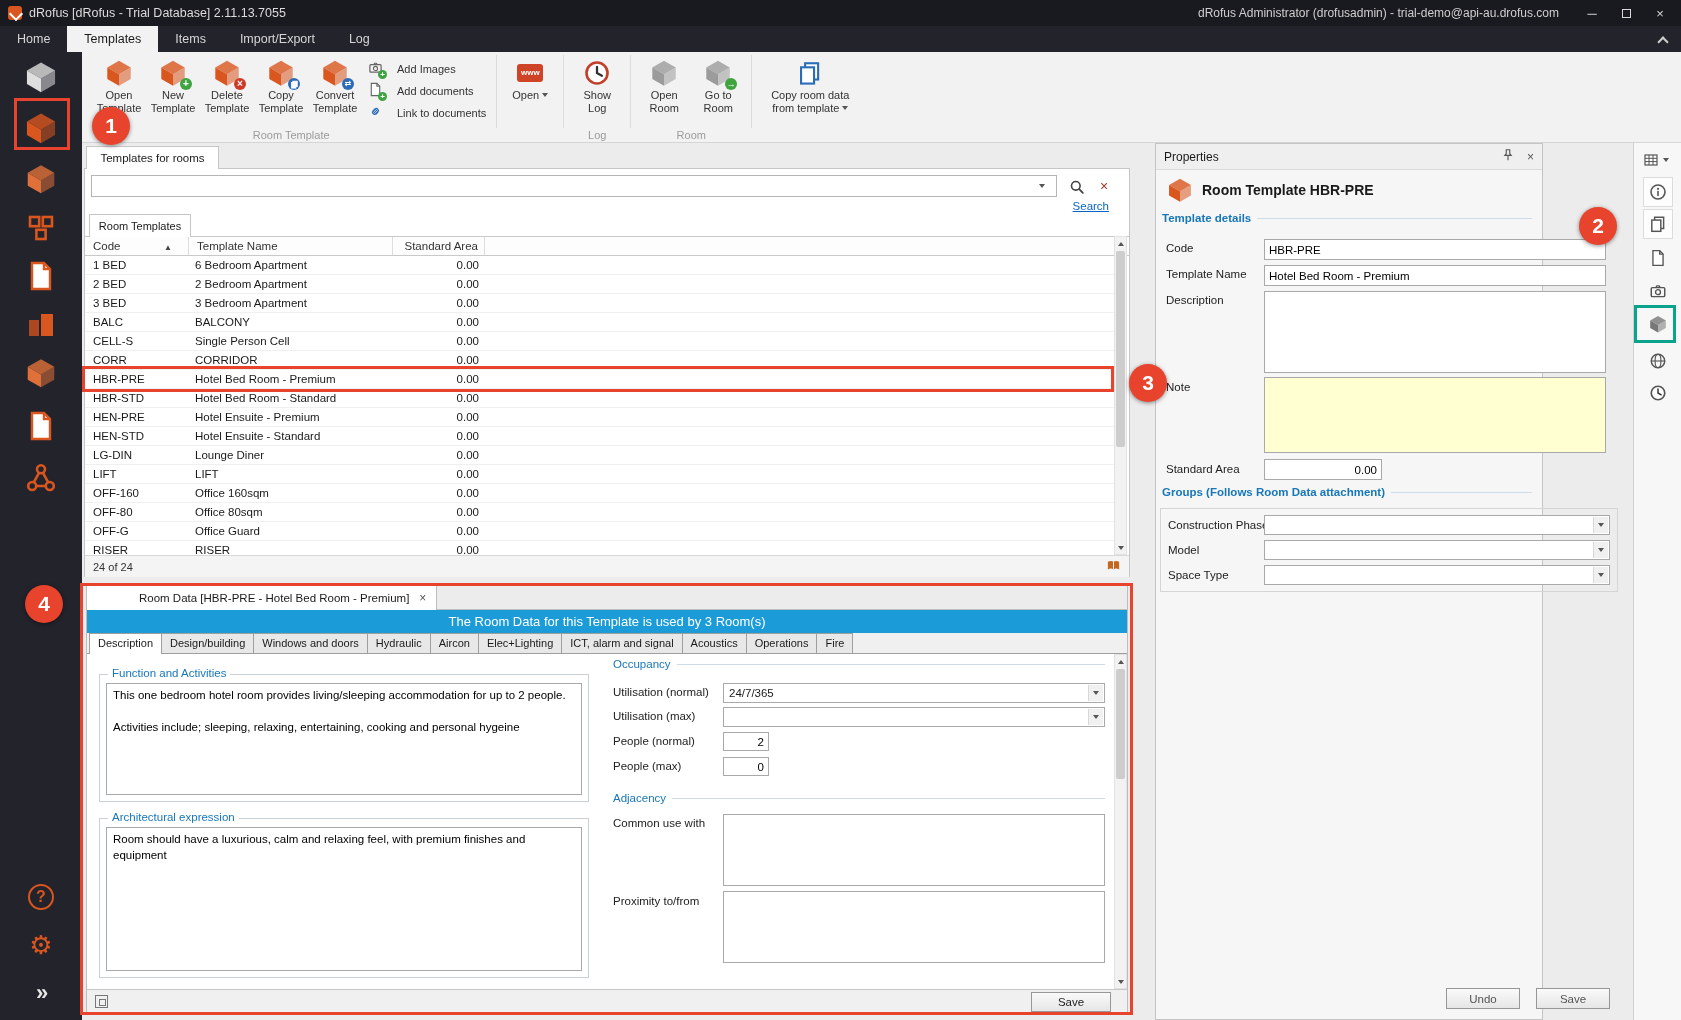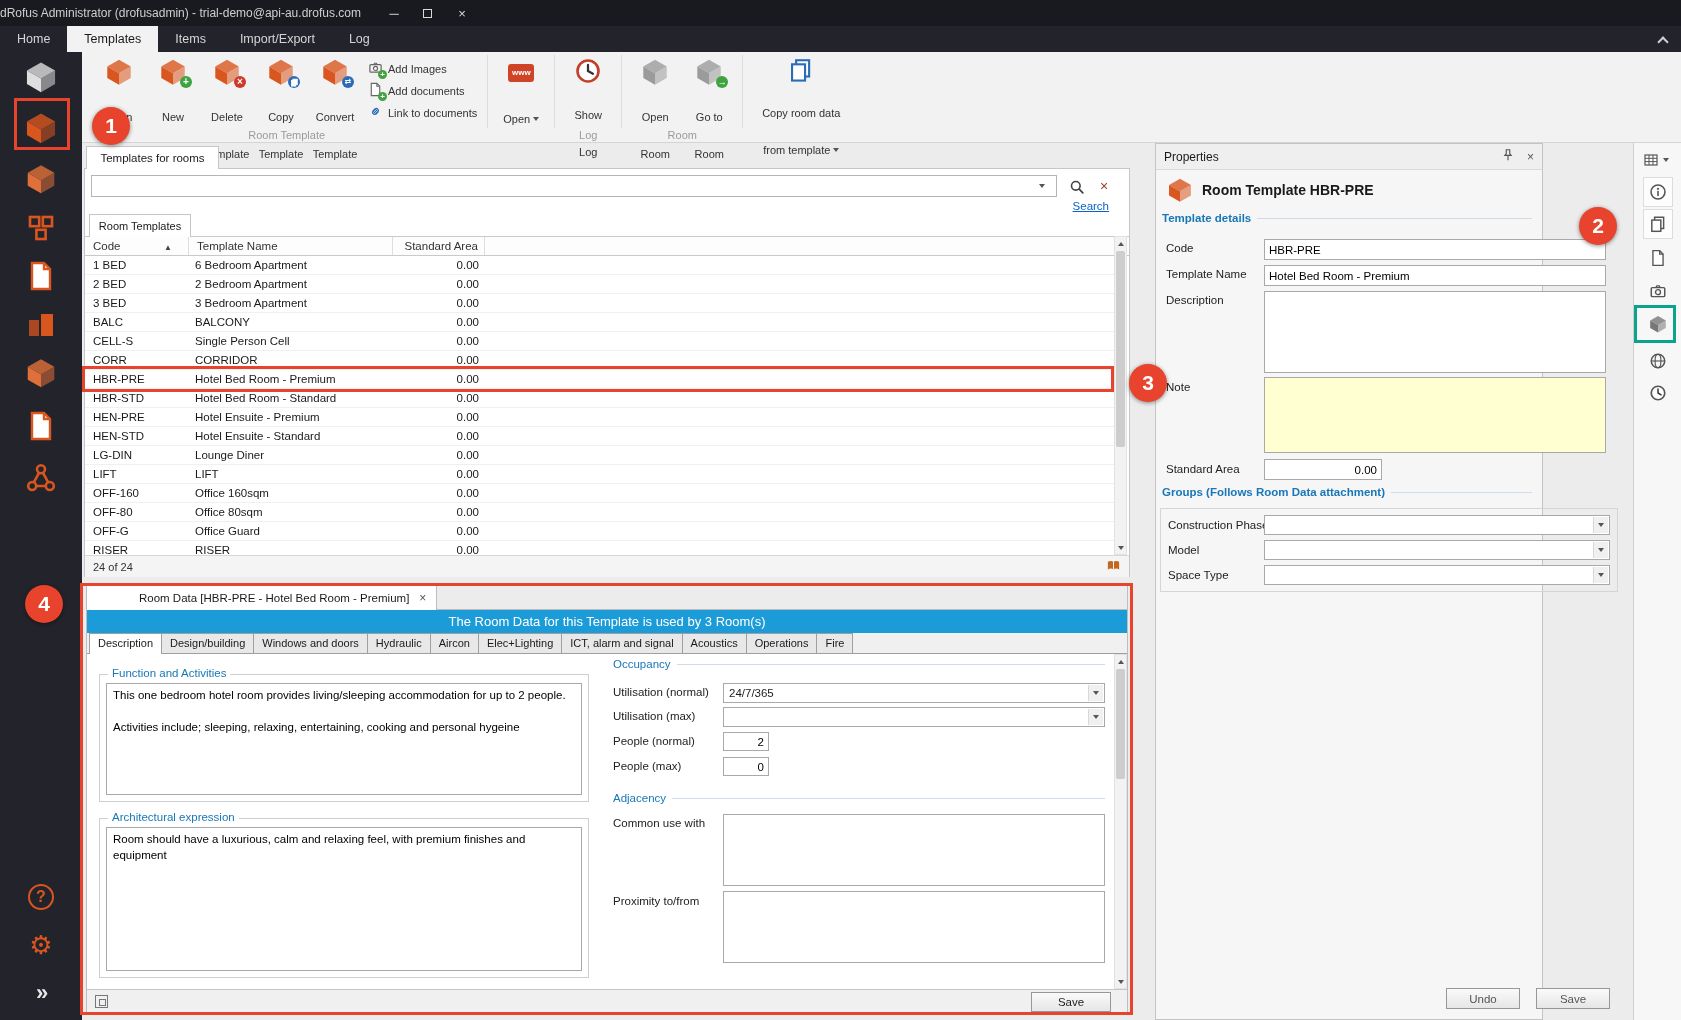--- a/index.html
+++ b/index.html
@@ -28,31 +28,31 @@
   .menu-spacer { flex:1; }
   .chev-up { width:8px; height:8px; border-top:2px solid #cfcfcf; border-right:2px solid #cfcfcf;
              transform:rotate(-45deg); margin:12px 14px 0 0; }
 
   
   .ribbon { position:absolute; left:82px; top:52px; right:0; height:91px; background:#f2f2f2;
             border-bottom:1px solid #d5d5d5; display:flex; align-items:stretch; padding-left:6px; }
   .rb-group { position:relative; display:flex; padding:2px 4px 14px 4px; }
   .rb-label { position:absolute; bottom:1px; left:0; right:0; text-align:center; color:#9b9b9b; font-size:11px; }
   .rb-big { width:54px; display:flex; flex-direction:column; align-items:center; padding-top:3px;
-            font-size:11px; line-height:12.5px; color:#333; text-align:right;gap:24px; }
+            font-size:11px; line-height:12.5px; color:#333; text-align:right; }
   .rb-ico { position:relative; width:32px; height:32px; display:flex; align-items:center; justify-content:center; }
   .badge { position:absolute; right:-3px; bottom:-1px; width:12px; height:12px; border-radius:50%;
            color:#fff; font-size:10px; line-height:12px; text-align:center; font-weight:bold; }
   .badge.bplus { background:#3fa33f; } .badge.bplus::after { content:"+"; }
   .badge.bdel  { background:#cf3a28; } .badge.bdel::after  { content:"×"; }
   .badge.bconv { background:#2b6cb8; font-size:8px; } .badge.bconv::after { content:"⇄"; }
   .badge.bgo   { background:#3fa33f; font-size:9px; }  .badge.bgo::after  { content:"→"; }
   .badge.bcopy { background:#2b6cb8; display:flex; align-items:center; justify-content:center; }
   .rb-smalls { display:flex; flex-direction:column; gap:5px; padding:6px 4px 0 6px; }
-  .rb-small { display:flex; align-items:center; gap:5px; font-size:11px; color:#333; position:relative; }
+  .rb-small { display:flex; align-items:center; gap:14px; font-size:11px; color:#333; position:relative; }
   .rb-sep { width:1px; background:#dcdcdc; margin:3px 2px 14px 2px; }
   .www-chip { width:26px; height:18px; background:#cf4426; border-radius:3px; color:#fff;
               font-size:8px; font-weight:bold; display:flex; align-items:center; justify-content:center; }
   .tri { width:0; height:0; border-left:3.5px solid transparent; border-right:3.5px solid transparent;
          border-top:4px solid #555; display:inline-block; }
   .tri-up { width:0; height:0; border-left:3.5px solid transparent; border-right:3.5px solid transparent;
             border-bottom:4px solid #555; display:inline-block; }
 
   
   .sidebar { position:absolute; left:0; top:52px; width:82px; bottom:0; background:#23232c; }
@@ -244,20 +244,24 @@
     <symbol id="sym-pin" viewBox="0 0 16 16">
       <path d="M6 2 h4 v4.5 l1.6 2 H4.4 L6 6.5 Z" fill="none" stroke="currentColor" stroke-width="1.3"></path>
       <path d="M8 8.5 V14" stroke="currentColor" stroke-width="1.3"></path>
     </symbol>
   </defs>
 </svg>
 
 <div class="app">
 
   <div class="titlebar">
+    <div class="tb-left">
+      <span class="app-ico"></span>
+      <span>dRofus [dRofus - Trial Database] 2.11.13.7055</span>
+    </div>
     <div class="tb-right">
       <span class="tb-user">dRofus Administrator (drofusadmin) - trial-demo@api-au.drofus.com</span>
       <span class="win-btn">─</span>
       <span class="win-btn">
           <span class="win-restore"></span>
         </span>
       <span class="win-btn">×</span>
     </div>
   </div>
 

